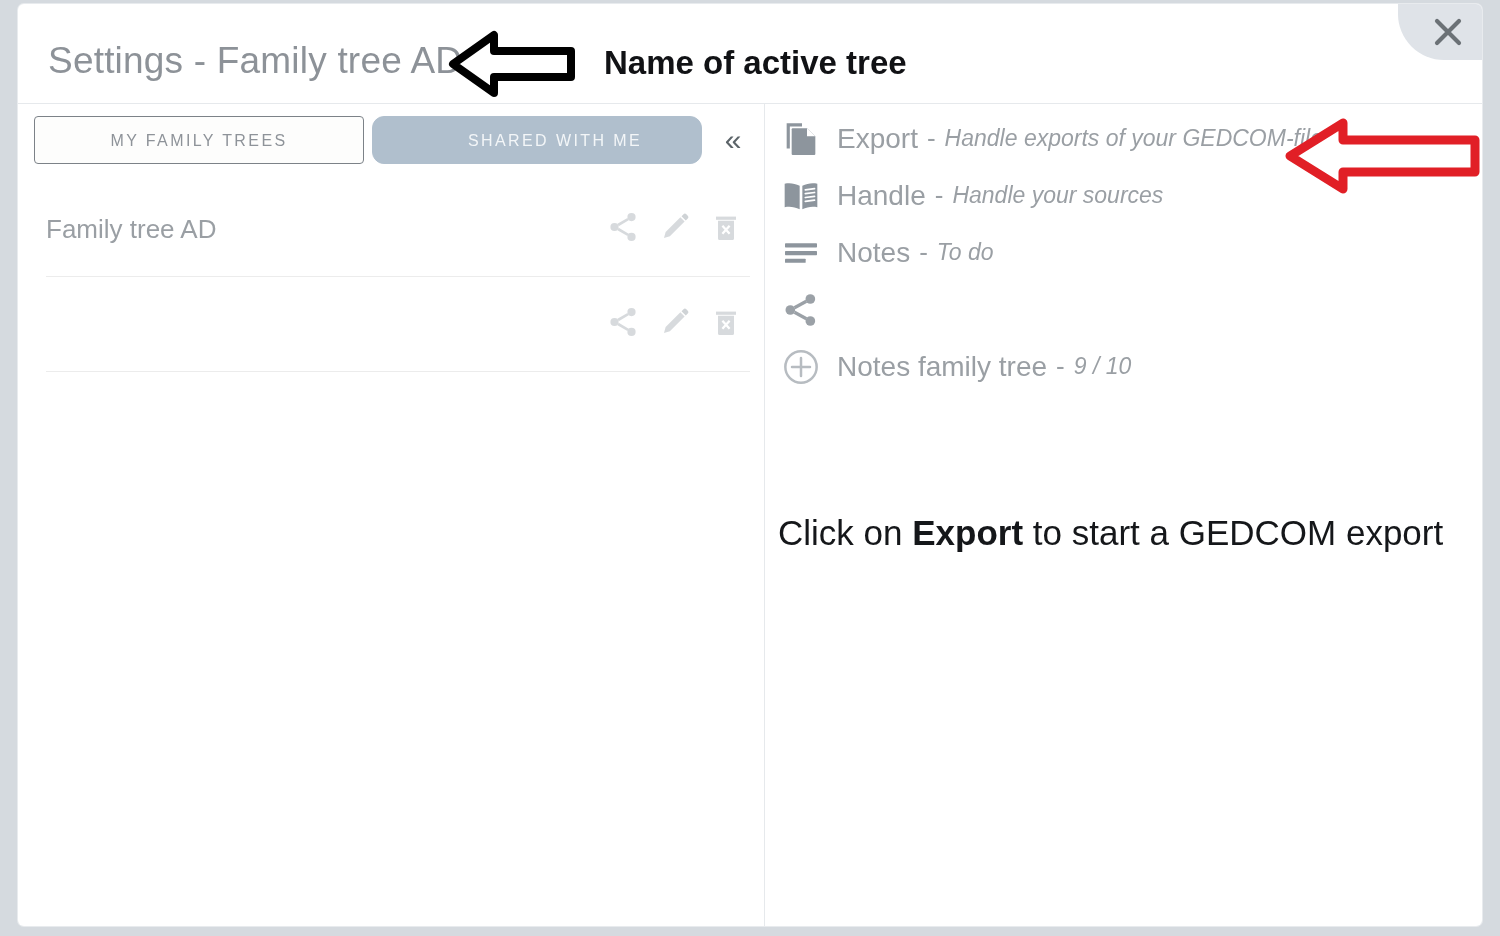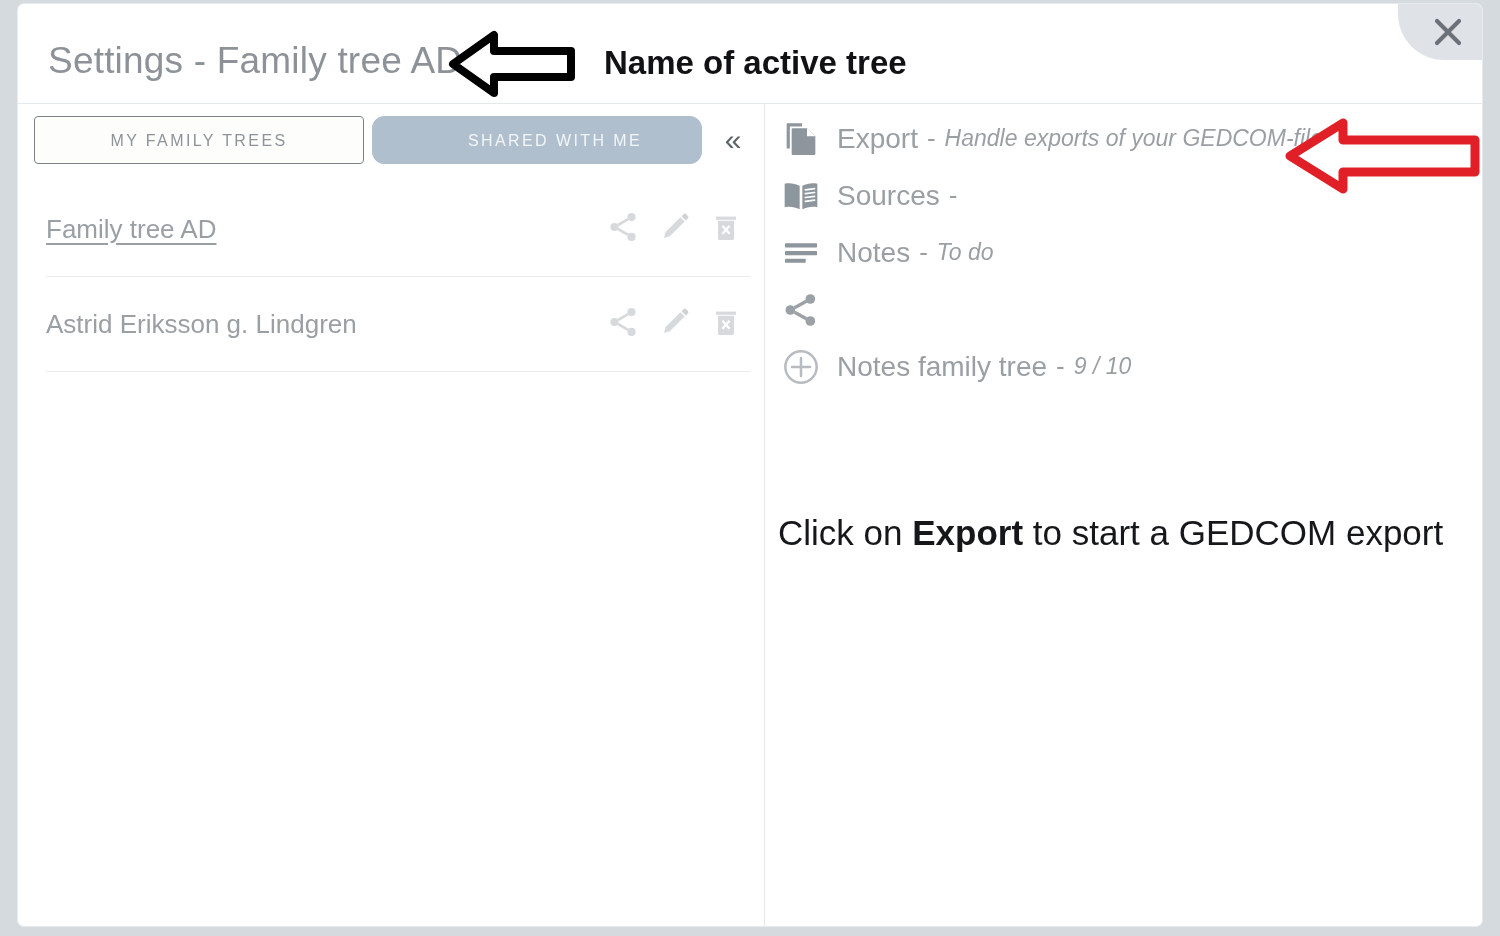--- a/index.html
+++ b/index.html
@@ -175,21 +175,20 @@
     border-bottom: 1px solid #ececec;
     display: flex;
     align-items: center;
   }
   .tree-name {
     font-size: 26px;
     color: #9a9fa4;
     white-space: nowrap;
   }
   .tree-name.active {
-    text-decoration: underline;
     text-underline-offset: 5px;
   }
   .row-actions {
     position: absolute;
     right: 8px;
     top: 50%;
     transform: translateY(-50%);
     display: flex;
     align-items: center;
     gap: 18px;
@@ -297,21 +296,20 @@
                 <rect x="4.5" y="4.2" width="15" height="2.4" fill="#d7dadd"></rect>
                 <path d="M6 7.4 h12 v13.2 a1.2 1.2 0 0 1 -1.2 1.2 h-9.6
                          A1.2 1.2 0 0 1 6 20.6 Z" fill="#d7dadd"></path>
                 <path d="M9.3 11 L14.7 17 M14.7 11 L9.3 17" stroke="#ffffff" stroke-width="1.7" fill="none"></path>
               </svg>
             </span>
           </span>
         </div>
 
         <div class="tree-row">
-          <span class="tree-name">Astrid Eriksson g. Lindgren</span>
           <span class="row-actions">
             <span class="ico">
               <svg width="34" height="34" viewBox="0 0 24 24" aria-hidden="true">
                 <g fill="#d7dadd">
                   <circle cx="18" cy="5" r="2.9"></circle>
                   <circle cx="6" cy="12" r="2.9"></circle>
                   <circle cx="18" cy="19" r="2.9"></circle>
                 </g>
                 <g stroke="#d7dadd" stroke-width="1.9" fill="none">
                   <line x1="8.5" y1="10.6" x2="15.6" y2="6.5"></line>
@@ -363,22 +361,23 @@
               <path d="M2.2 4.6 C5 4 8.3 4.3 11.2 5.9 V20 C8.3 18.4 5 18.1 2.2 18.7 Z" fill="#8d959d"></path>
               <path d="M21.8 4.6 C19 4 15.7 4.3 12.8 5.9 V20 C15.7 18.4 19 18.1 21.8 18.7 Z" fill="#8d959d"></path>
               <g stroke="#ffffff" stroke-width="1.05" stroke-linecap="round">
                 <line x1="14.6" y1="8.3" x2="20.1" y2="7.6"></line>
                 <line x1="14.6" y1="10.6" x2="20.1" y2="9.9"></line>
                 <line x1="14.6" y1="12.9" x2="20.1" y2="12.2"></line>
                 <line x1="14.6" y1="15.2" x2="20.1" y2="14.5"></line>
               </g>
             </svg>
           </span>
-          <span class="menu-label">Sources</span>
+          <span class="menu-label">Handle</span>
           <span class="menu-sep">-</span>
+          <span class="menu-sub">Handle your sources</span>
         </div>
 
         <div class="menu-item">
           <span class="menu-icon">
             <svg width="40" height="40" viewBox="0 0 24 24" aria-hidden="true">
               <g fill="#8d959d">
                 <rect x="2.4" y="6.2" width="19.2" height="2.5" rx="0.4"></rect>
                 <rect x="2.4" y="10.8" width="19.2" height="2.5" rx="0.4"></rect>
                 <rect x="2.4" y="15.4" width="12.4" height="2.5" rx="0.4"></rect>
               </g>

